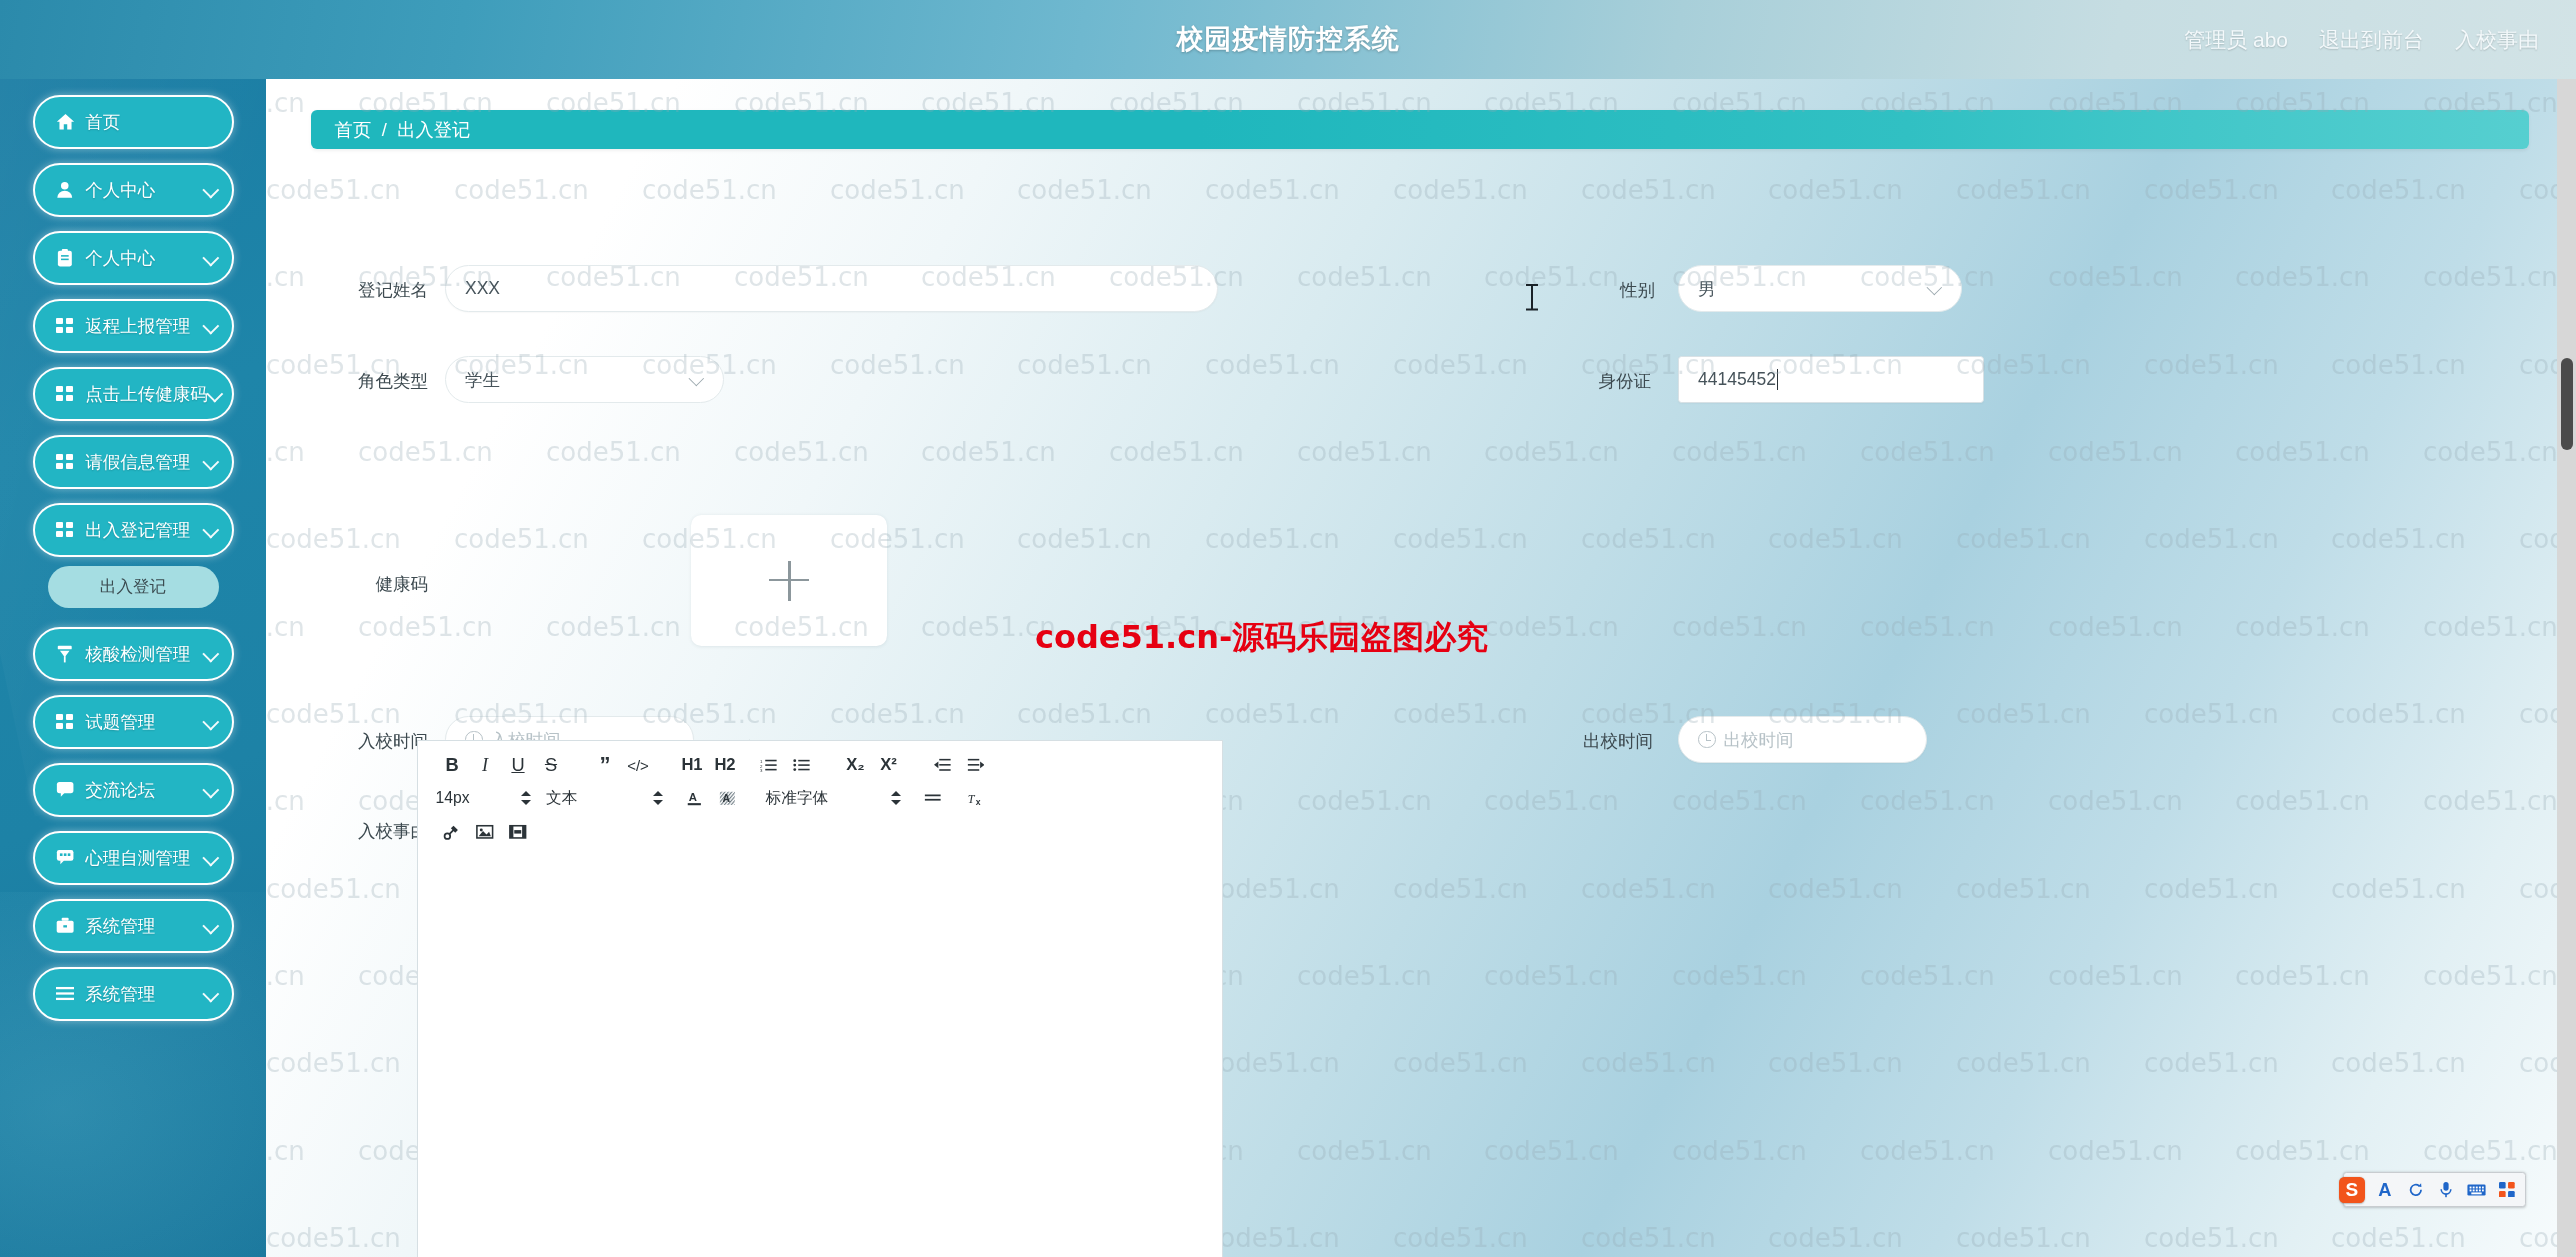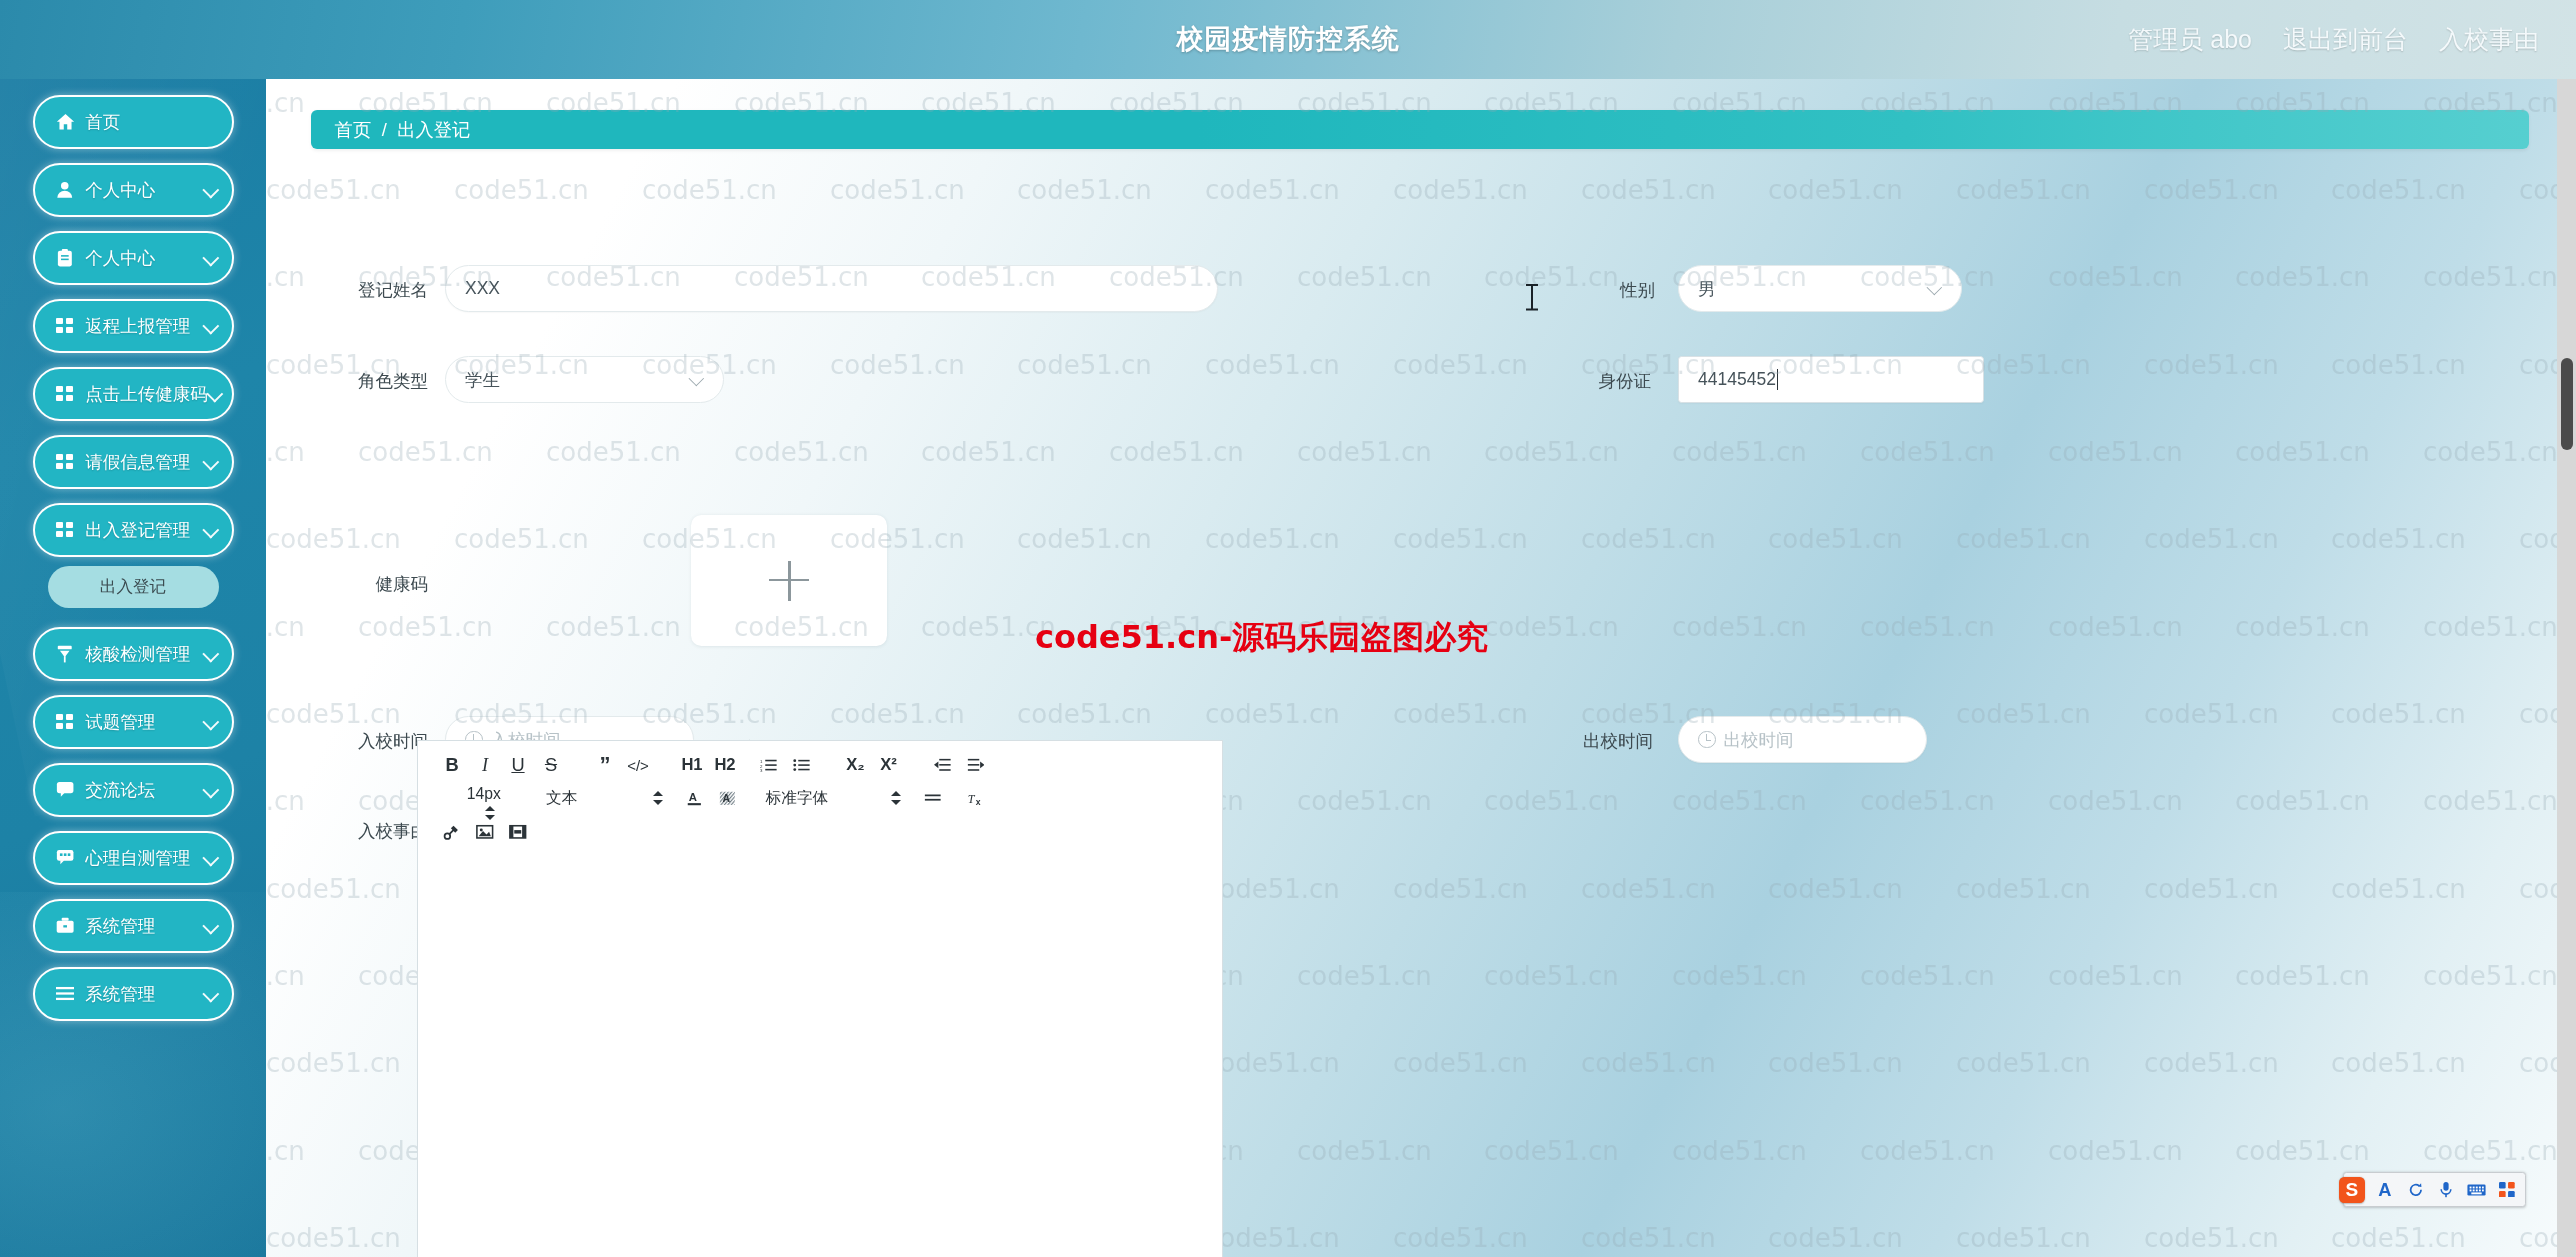--- a/index.html
+++ b/index.html
@@ -28,21 +28,21 @@
     font-weight: bold;
     letter-spacing: 0.9px;
     text-shadow: 0 0.9px 2.6px rgba(0,0,0,0.25);
   }
   .topbar-right {
     position: absolute; right: 37px; top: 0; height: 79px;
     display: flex; align-items: center; gap: 31px;
     z-index: 3;
   }
   .topbar-link {
-    color: #f4f9fb; font-size: 25px; white-space: nowrap;
+    color: #f4f9fb; font-size: 21px; white-space: nowrap;
     cursor: pointer; text-shadow: 0 0.9px 1.7px rgba(0,0,0,.18);
   }
 
   
   .wm-layer {
     position: absolute; top: 79px; left: 0;
     width: 2576px; height: 1179px;
     overflow: hidden;
     pointer-events: none;
     z-index: 25;
@@ -697,21 +697,21 @@
         <svg class="tbi" width="17.5" height="14" viewBox="0 0 20 16">
           <rect x="1" y="1" width="13" height="1.8" fill="#2b3338"></rect>
           <rect x="1" y="6.9" width="13" height="1.8" fill="#2b3338"></rect>
           <rect x="1" y="12.8" width="13" height="1.8" fill="#2b3338"></rect>
           <path d="M15 4 L20 7.8 L15 11.6 Z" fill="#2b3338"></path>
         </svg>
       </div>
     </div>
 
     <div class="tb-row">
-      <div class="tb-select" style="width:100px;flex-direction:column;">
+      <div class="tb-select" style="width:100px;">
         <span>14px</span>
         <span class="spin"></span>
       </div>
       <span class="tb-gap-sm"></span>
       <div class="tb-select" style="width:122px;">
         <span>文本</span>
         <span class="spin"></span>
       </div>
       <span class="tb-gap-sm"></span>
       <div class="tb-btn">

